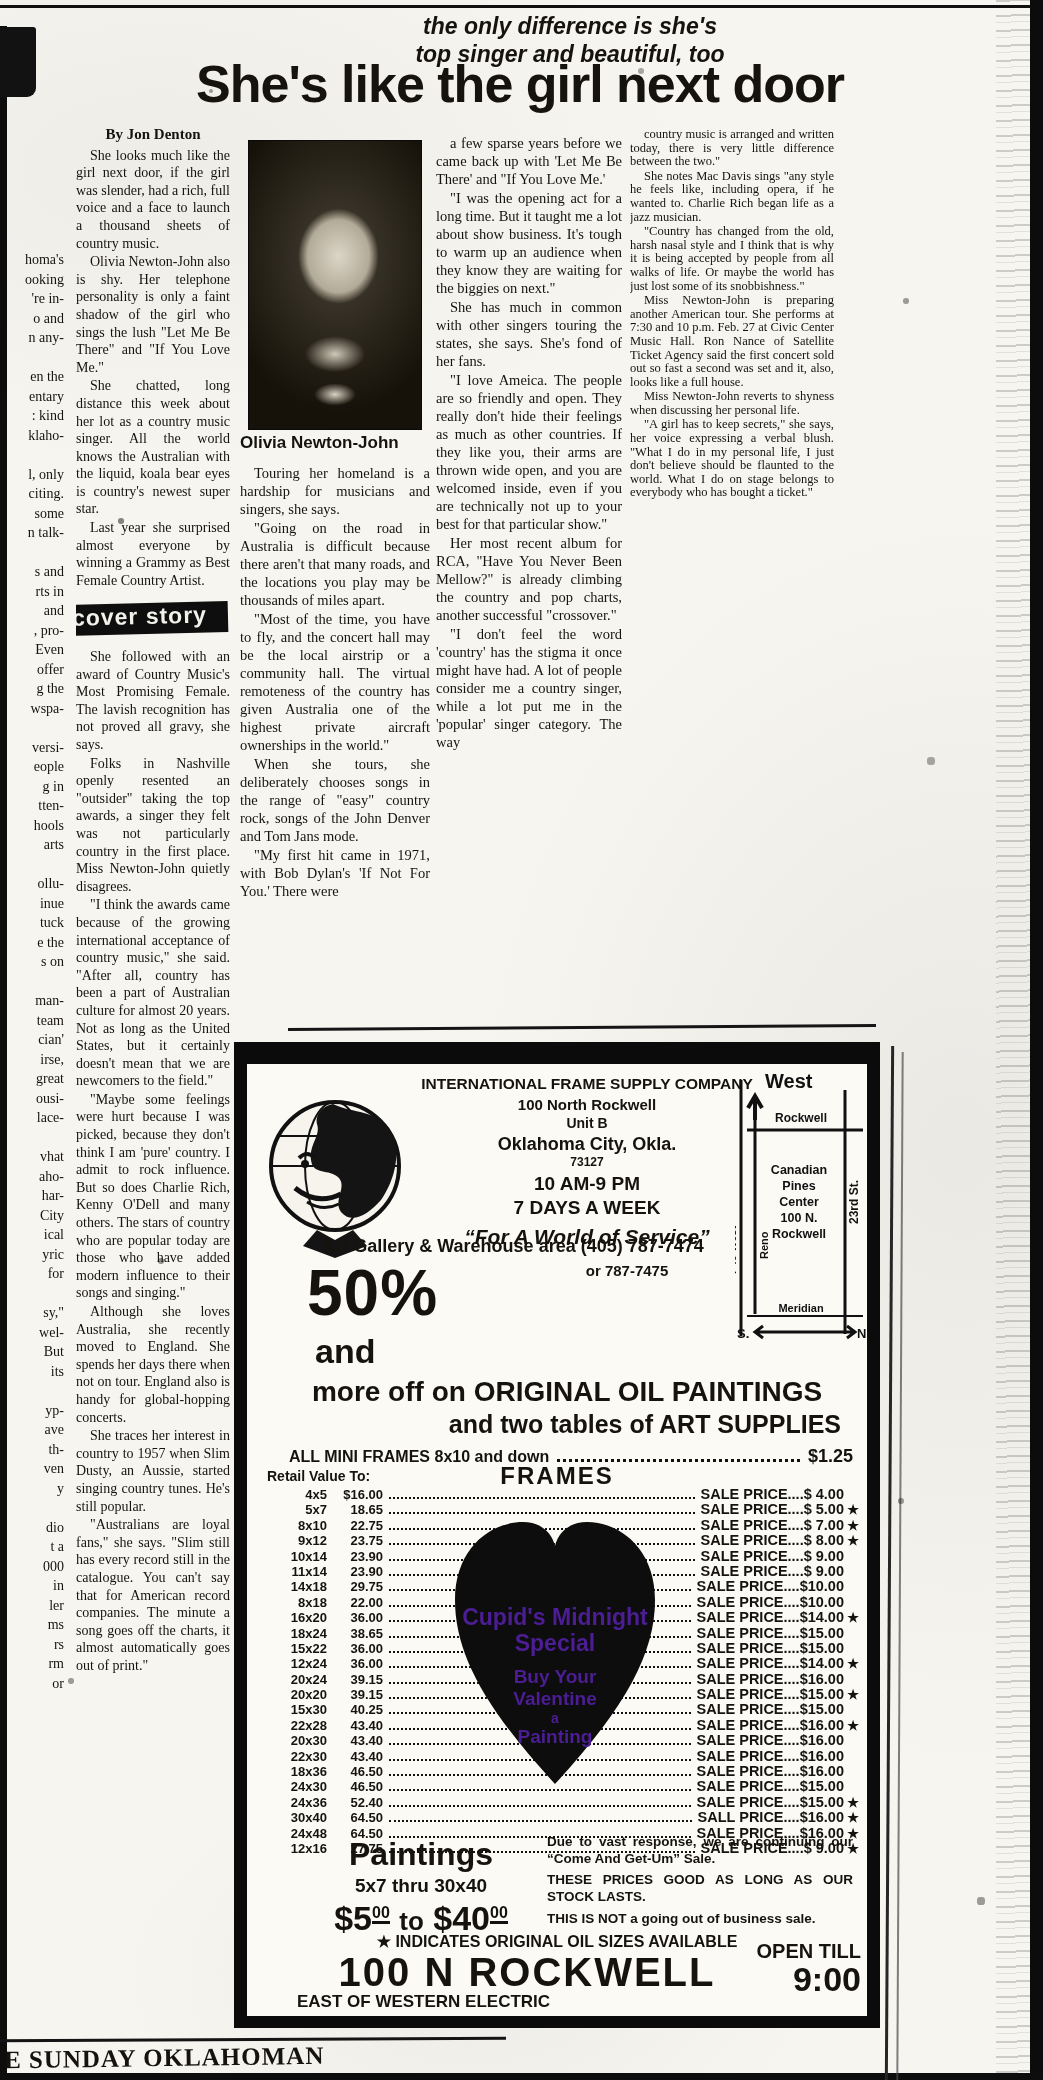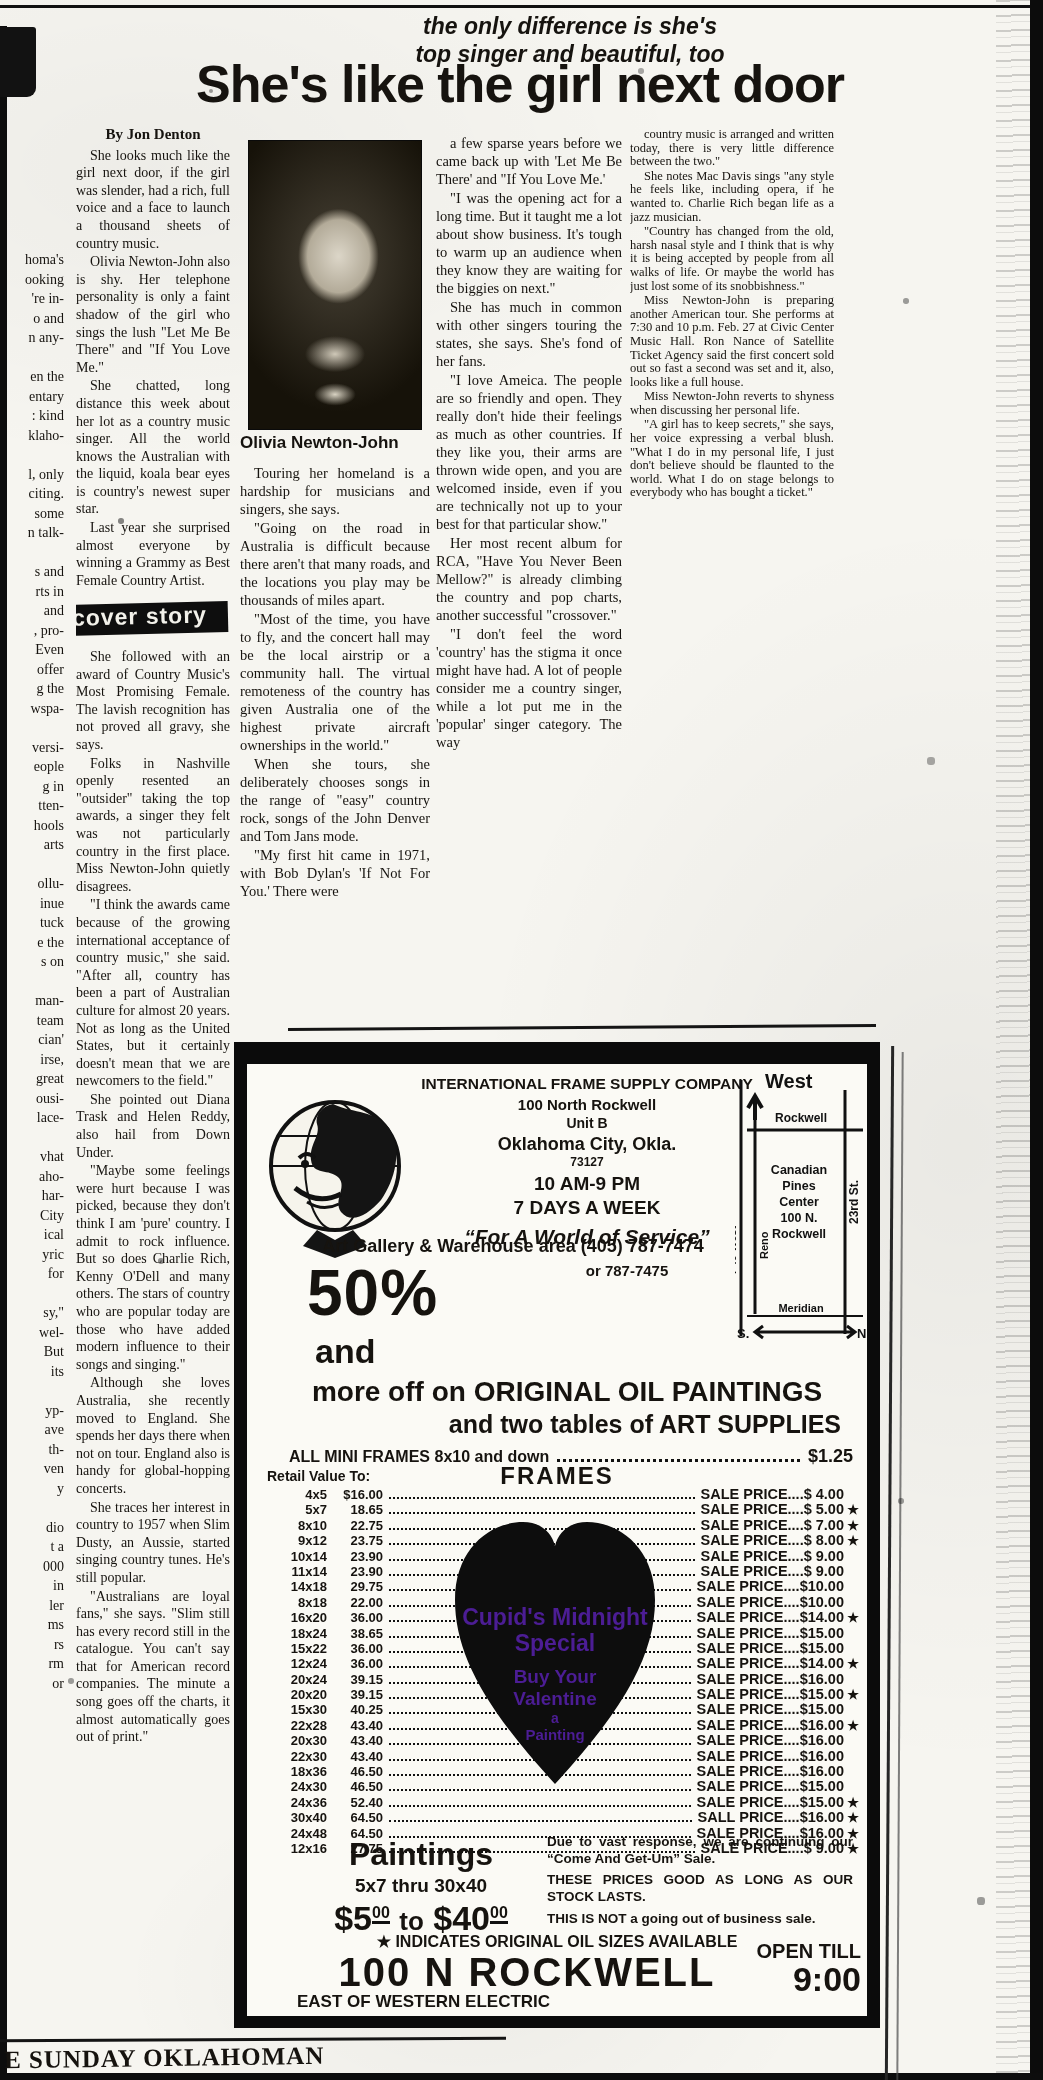--- a/index.html
+++ b/index.html
@@ -90,21 +90,21 @@
   .pretail{width:56px;text-align:right;font-size:13px;}
   .pdots{flex:1;border-bottom:2px dotted #111;margin:0 6px 4px;}
   .psale{font-size:14.5px;white-space:pre;}
   .pstar{width:15px;font-size:13px;text-align:right;}
   .heart{left:198px;top:428px;width:220px;height:300px;}
   .heart-text{position:absolute;left:0;top:112px;width:100%;text-align:center;color:#4c1d95;font-weight:800;line-height:1.15;}
   .ht-0,.ht-1{font-size:23px;}
   .ht-2{font-size:19px;margin-top:9px;}
   .ht-3{font-size:19px;}
   .ht-4{font-size:14px;}
-  .ht-5{font-size:15px;}
+  .ht-5{font-size:19px;}
   .paintings{left:36px;top:772px;width:276px;text-align:center;font-weight:800;}
   .p-title{font-size:32px;}
   .p-range{font-size:19px;margin-top:2px;}
   .p-price{font-size:34px;margin-top:2px;}
   .p-price sup{font-size:16px;border-bottom:3px solid #111;line-height:1;}
   .p-to{font-size:26px;}
   .notice{left:300px;top:770px;width:306px;font-weight:bold;font-size:13.5px;line-height:16.5px;text-align:justify;}
   .notice .n2{margin-top:5px;}
   .notice .n3{margin-top:6px;}
   .star-note{left:40px;top:868px;width:540px;text-align:center;font-weight:800;font-size:16px;}
@@ -222,21 +222,20 @@
         <p class="para">She looks much like the girl next door, if the girl was slender, had a rich, full voice and a face to launch a thousand sheets of country music.</p>
         <p class="para">Olivia Newton-John also is shy. Her telephone personality is only a faint shadow of the girl who sings the lush "Let Me Be There" and "If You Love Me."</p>
         <p class="para">She chatted, long distance this week about her lot as a country music singer. All the world knows the Australian with the liquid, koala bear eyes is country's newest super star.</p>
         <p class="para">Last year she surprised almost everyone by winning a Grammy as Best Female Country Artist.</p>
       </div>
     <div class="cover-badge">cover story</div>
     <div>
         <p class="para">She followed with an award of Country Music's Most Promising Female. The lavish recognition has not proved all gravy, she says.</p>
         <p class="para">Folks in Nashville openly resented an "outsider" taking the top awards, a singer they felt was not particularly country in the first place. Miss Newton-John quietly disagrees.</p>
         <p class="para">"I think the awards came because of the growing international acceptance of country music," she said. "After all, country has been a part of Australian culture for almost 20 years. Not as long as the United States, but it certainly doesn't mean that we are newcomers to the field."</p>
-        <p class="para">She pointed out Diana Trask and Helen Reddy, also hail from Down Under.</p>
         <p class="para">"Maybe some feelings were hurt because I was picked, because they don't think I am 'pure' country. I admit to rock influence. But so does Charlie Rich, Kenny O'Dell and many others. The stars of country who are popular today are those who have added modern influence to their songs and singing."</p>
         <p class="para">Although she loves Australia, she recently moved to England. She spends her days there when not on tour. England also is handy for global-hopping concerts.</p>
         <p class="para">She traces her interest in country to 1957 when Slim Dusty, an Aussie, started singing country tunes. He's still popular.</p>
         <p class="para">"Australians are loyal fans," she says. "Slim still has every record still in the catalogue. You can't say that for American record companies. The minute a song goes off the charts, it almost automatically goes out of print."</p>
       </div>
   </div>
 
   <div class="col col2">
     <div class="photo"></div>
     <p class="caption">Olivia Newton-John</p>

